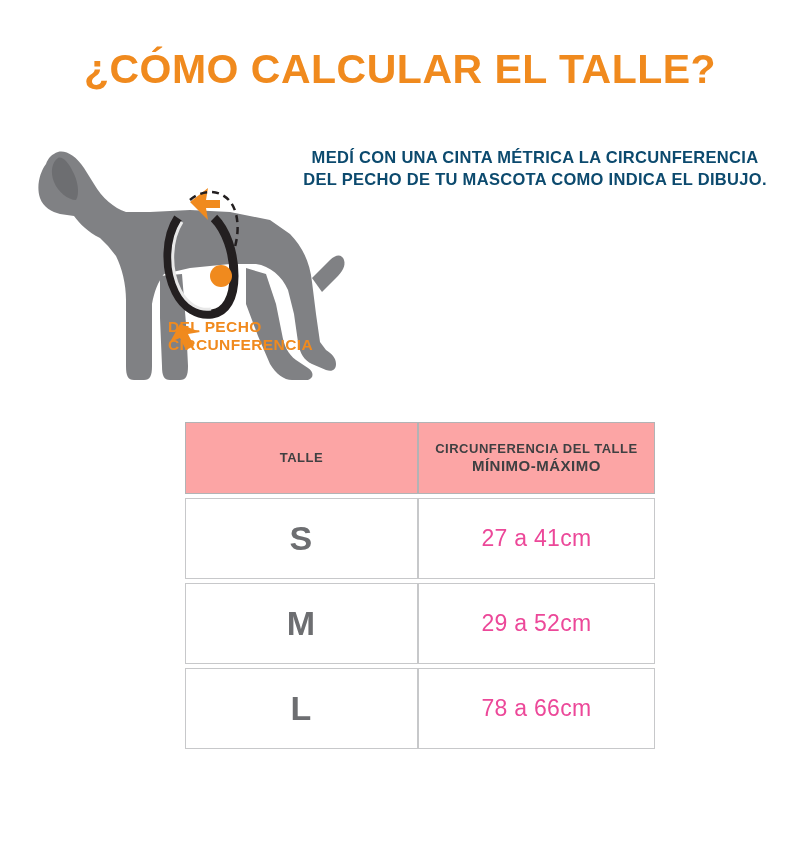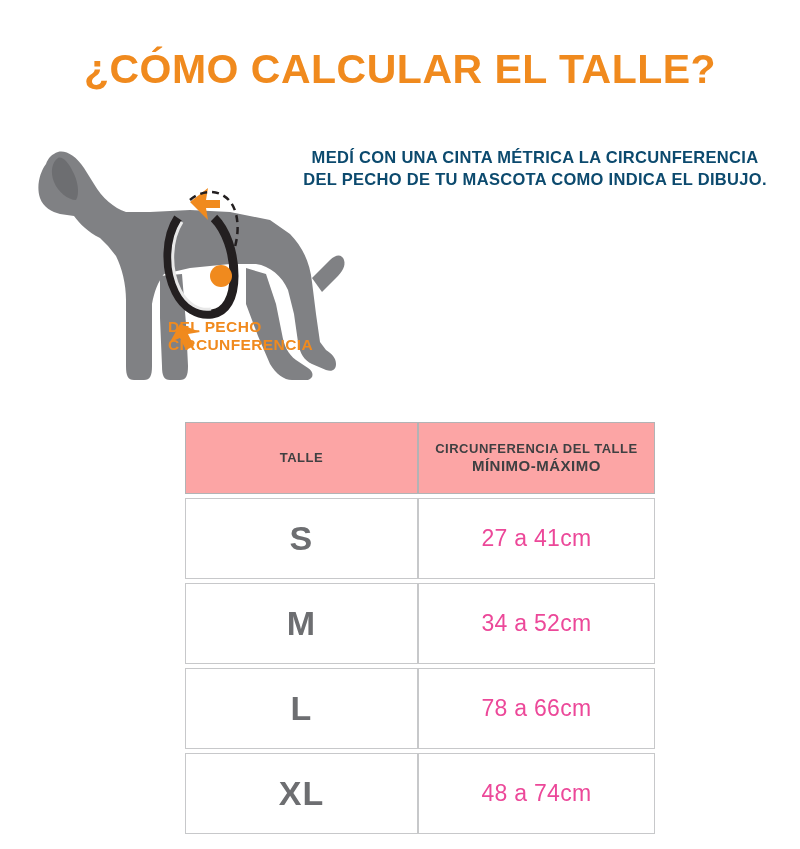--- a/index.html
+++ b/index.html
@@ -210,26 +210,22 @@
         </th>
       </tr>
     </thead>
     <tbody>
       <tr>
         <td class="cell-size">S</td>
         <td class="cell-range">27 a 41cm</td>
       </tr>
       <tr>
         <td class="cell-size">M</td>
-        <td class="cell-range">34 a 52cm</td>
+        <td class="cell-range">29 a 52cm</td>
       </tr>
       <tr>
         <td class="cell-size">L</td>
         <td class="cell-range">78 a 66cm</td>
       </tr>
-      <tr>
-        <td class="cell-size">XL</td>
-        <td class="cell-range">48 a 74cm</td>
-      </tr>
     </tbody>
   </table>
 
 </div>
 
 </body></html>

